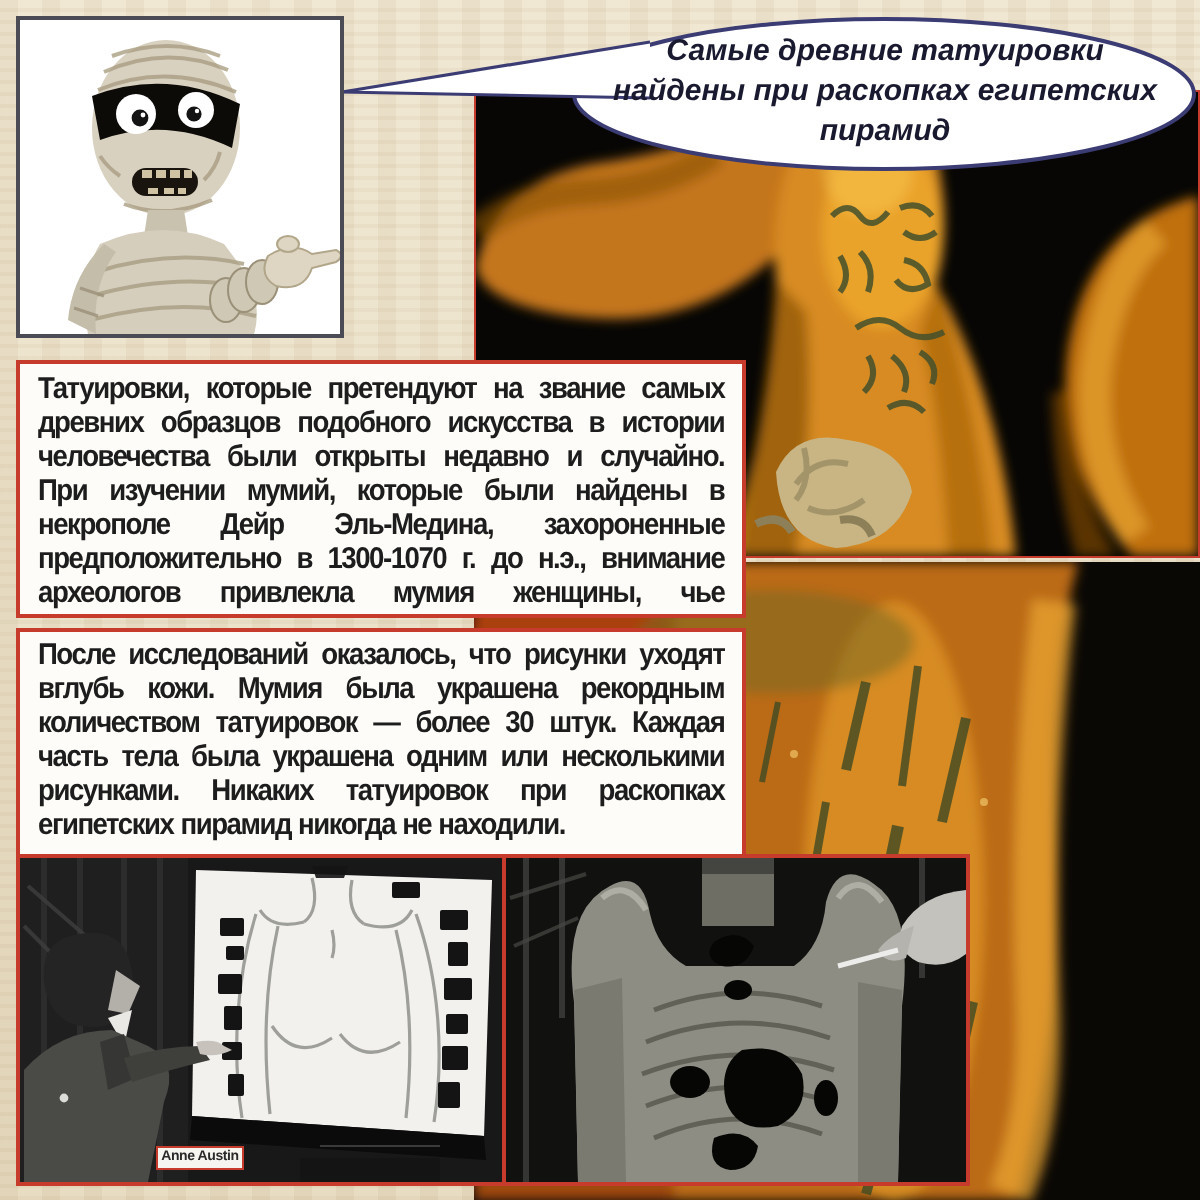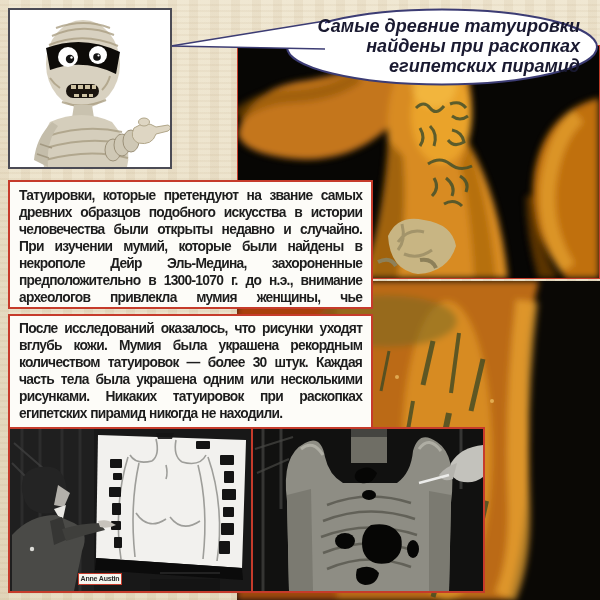--- a/index.html
+++ b/index.html
@@ -10,21 +10,21 @@
       repeating-linear-gradient(0deg, rgba(163,131,88,.07) 0 2px, rgba(255,255,255,0) 2px 6px),
       repeating-linear-gradient(90deg, rgba(150,118,76,.06) 0 9px, rgba(255,252,242,.07) 9px 21px),
       linear-gradient(180deg,#efe6d0,#e6dabf);
   }
   .photo{position:absolute;overflow:hidden;}
   .photo svg{display:block;}
   .neck-photo{left:237px;top:45px;width:363px;height:234px;border:1px solid #c63b2b;box-sizing:border-box;z-index:1;}
   .arm-photo{left:237px;top:281px;width:363px;height:319px;z-index:1;}
   .bubble-svg{position:absolute;left:160px;top:4px;width:445px;height:88px;z-index:3;}
   .bubble-text{position:absolute;left:305px;top:16px;width:275px;z-index:4;
-    text-align:right;font-style:italic;font-weight:bold;font-size:18px;line-height:20px;color:#191930;}
+    text-align:center;font-style:italic;font-weight:bold;font-size:15px;line-height:20px;color:#191930;}
   .mummy-box{position:absolute;left:8px;top:8px;width:164px;height:161px;background:#fff;
     border:2px solid #4b4b55;box-sizing:border-box;z-index:3;}
   .textbox{position:absolute;left:8px;width:365px;background:#fdfcf8;border:2px solid #c63b2b;
     box-sizing:border-box;z-index:5;overflow:hidden;}
   .textbox-1{top:180px;height:129px;padding:4px 9px;}
   .textbox-2{top:314px;height:134px;padding:3px 9px;}
   .para{width:373px;transform:scaleX(0.92);transform-origin:0 0;
     font-size:15px;line-height:17px;font-weight:bold;letter-spacing:-0.8px;word-spacing:0.5px;
     color:#1d1d1d;text-align:justify;margin:0;}
   .anne-photo{left:8px;top:427px;width:245px;height:166px;border:2px solid #c63b2b;box-sizing:border-box;z-index:5;}

